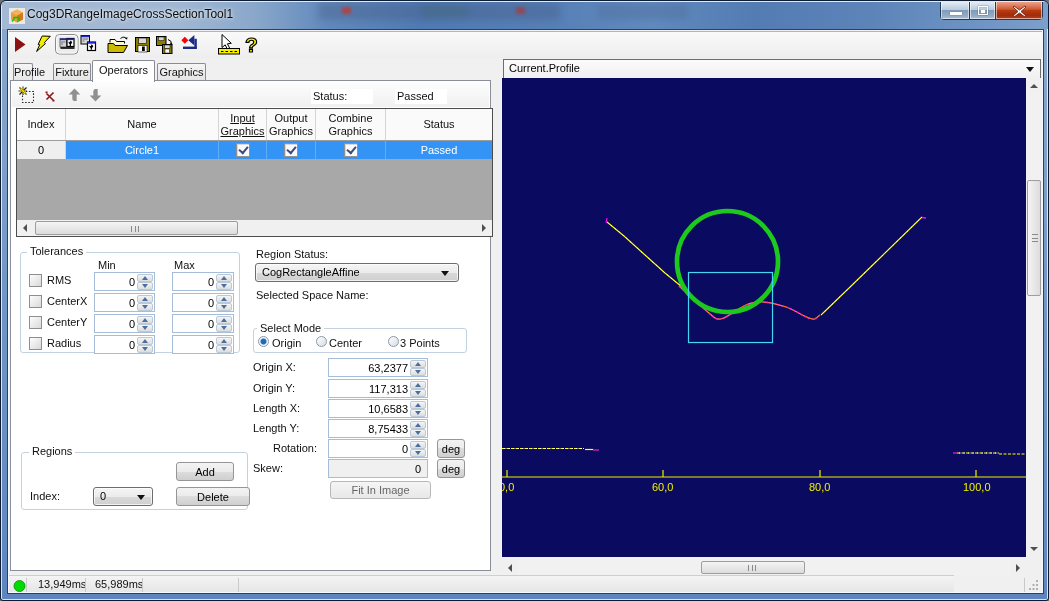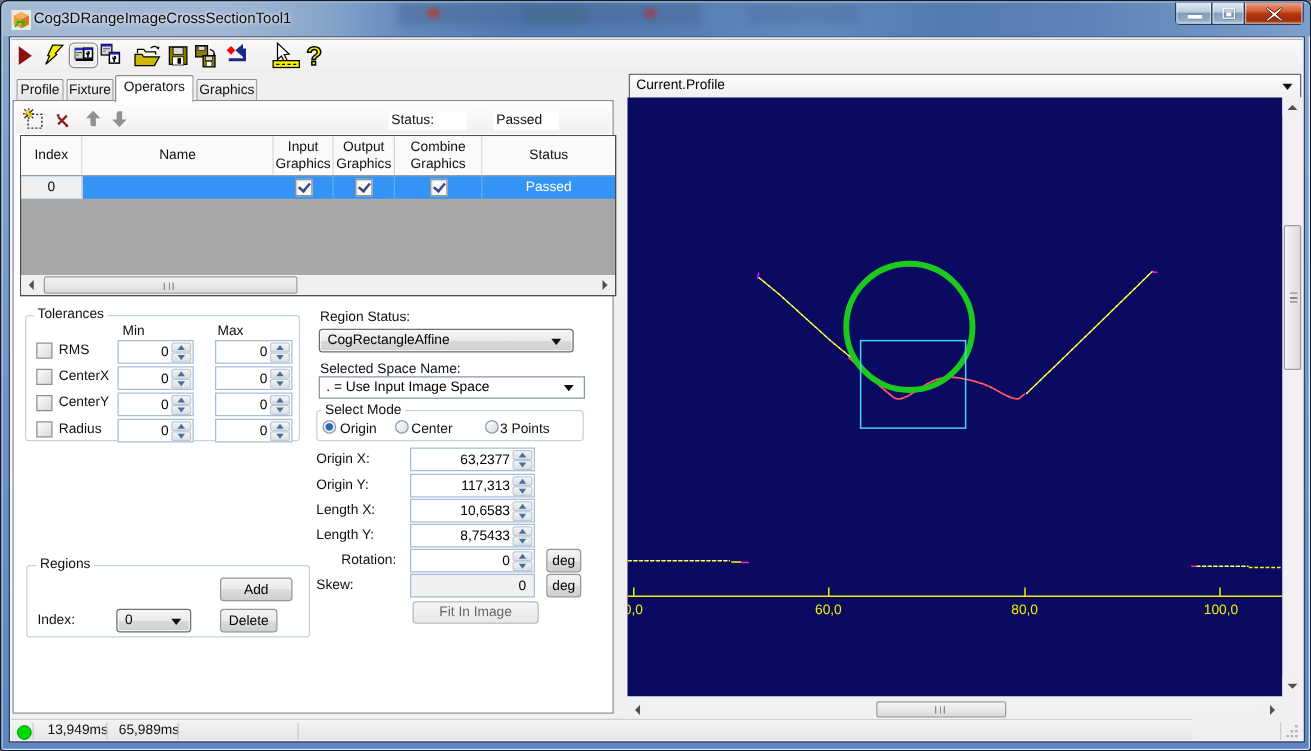--- a/index.html
+++ b/index.html
@@ -166,21 +166,21 @@
     <rect x="185.4" y="6.8" width="2.4" height="10" fill="#1b2a8a"></rect>
     <polygon points="185.4,2.9 185.4,13.5 179.3,8.2" fill="#1b2a8a"></polygon>
 
     <polygon points="213,2.5 213,15.5 216.2,12.8 218.8,18.2 221,16.8 218.4,11.8 222.3,11.3" fill="#fff" stroke="#000"></polygon>
     <rect x="209.5" y="16.5" width="21" height="5.5" fill="#f5ee00" stroke="#000"></rect>
     <line x1="212" y1="19.5" x2="228" y2="19.5" stroke="#000" stroke-width="1" stroke-dasharray="2.5 2"></line>
 
     <text x="236" y="20" font-size="21" font-weight="bold" fill="#f5ee00" stroke="#000" stroke-width="1.2" font-family="Liberation Serif,serif">?</text>
    </svg>
   </div>
-  <div class="tab" style="left:4px;width:38px;">Profile</div>
+  <div class="tab" style="left:4px;width:20px;">Profile</div>
   <div class="tab" style="left:44px;width:38px;">Fixture</div>
   <div id="tabsel" style="left:83px;width:63px;">Operators</div>
   <div class="tab" style="left:148px;width:49px;">Graphics</div>
   <div id="page">
    <div id="subtool">
     <svg style="position:absolute;left:0;top:0;" width="110" height="26" viewBox="0 0 110 26">
      <rect x="10.5" y="10.5" width="11" height="11" fill="none" stroke="#2a2a2a" stroke-width="1.1" stroke-dasharray="1.6 1.6"></rect>
      <path d="M7.5 6.5 L14.5 13.5 M11 5.5 L11 14 M6.5 10 L15 10 M14.5 6.5 L7.5 13.5" stroke="#1a1a1a" stroke-width="1.1" fill="none"></path>
      <path d="M8.5 7.5 L13.5 12.5 M11 6.5 L11 13 M7.5 10 L14 10" stroke="#ffe000" stroke-width="1" fill="none"></path>
      <path d="M34.5 92.5" fill="none"></path>
@@ -188,26 +188,27 @@
      <path d="M62.5 7.5 L68.3 13.5 L64.7 13.5 L64.7 20 L62.3 20 Q60.3 20 60.3 17.5 L60.3 13.5 L56.7 13.5 Z" fill="#909090"></path>
      <path d="M83.5 20.5 L89.3 14.5 L85.7 14.5 L85.7 8 L83.3 8 Q81.3 8 81.3 10.5 L81.3 14.5 L77.7 14.5 Z" fill="#909090"></path>
     </svg>
    </div>
    <div class="lbl" style="left:300px;top:8px;width:62px;height:15px;background:#fff;padding-left:2px;padding-top:1px;">Status:</div>
    <div class="lbl" style="left:384px;top:8px;width:52px;height:15px;background:#fff;padding-left:2px;padding-top:1px;">Passed</div>
    <div id="grid">
     <div id="ghrow"></div>
     <div class="gh" style="left:0;width:49px;">Index</div>
     <div class="gh" style="left:49px;width:153px;">Name</div>
-    <div class="gh" style="left:202px;width:48px;">Input Graphics</div>
+    <div class="gh" style="left:202px;width:48px;text-decoration:underline;">Input Graphics</div>
     <div class="gh" style="left:250px;width:49px;">Output Graphics</div>
     <div class="gh" style="left:299px;width:70px;">Combine Graphics</div>
     <div class="gh" style="left:369px;width:106px;border-right:none;">Status</div>
     <div id="grow">
      <div class="gc" style="left:0;width:49px;background:#efefef;color:#000;border-right:1px solid #d4d4d4;">0</div>
+     <div class="gc" style="left:49px;width:153px;border-right:1px solid #60aef5;">Circle1</div>
      <div class="gc" style="left:202px;width:48px;border-right:1px solid #60aef5;">
               <span class="gcb"></span>
             </div>
      <div class="gc" style="left:250px;width:49px;border-right:1px solid #60aef5;">
               <span class="gcb"></span>
             </div>
      <div class="gc" style="left:299px;width:70px;border-right:1px solid #60aef5;">
               <span class="gcb"></span>
             </div>
      <div class="gc" style="left:369px;width:106px;">Passed</div>
@@ -325,24 +326,20 @@
             </span>
           </span>
         </div>
 
    <div class="lbl" style="left:245px;top:167px;">Region Status:</div>
    <div class="combo3d" style="left:244px;top:182px;width:204px;height:19px;">
           <span style="position:absolute;left:6px;top:2px;font-size:11px;">CogRectangleAffine</span>
           <span class="carrow" style="right:9px;top:7px;"></span>
         </div>
    <div class="lbl" style="left:245px;top:208px;">Selected Space Name:</div>
-   <div class="comboflat" style="left:244px;top:220px;width:213px;height:18px;">
-          <span style="position:absolute;left:5px;top:2px;font-size:11px;">. = Use Input Image Space</span>
-          <span class="carrow" style="right:8px;top:6px;"></span>
-        </div>
    <div class="group" style="left:242px;top:247px;width:214px;height:25px;"></div>
    <div class="glabel" style="left:246px;top:241px;">Select Mode</div>
    <div class="radio" style="left:247px;top:255px;background:radial-gradient(circle at 50% 50%,#2568b8 0 2.5px,#eef4fa 3.5px);"></div>
         <div class="lbl" style="left:261px;top:256px;">Origin</div>
    <div class="radio" style="left:305px;top:255px;"></div>
         <div class="lbl" style="left:318px;top:256px;">Center</div>
    <div class="radio" style="left:377px;top:255px;"></div>
         <div class="lbl" style="left:389px;top:256px;">3 Points</div>
    <div class="lbl" style="left:242px;top:280px;">Origin X:</div>
    <div class="num" style="left:317px;top:277px;width:100px;">
@@ -413,21 +410,21 @@
    <div class="btn" style="left:319px;top:400px;width:101px;height:18px;border-color:#b8b8b8;color:#666;background:linear-gradient(180deg,#f5f5f5,#e8e8e8);">Fit In Image</div>
 
    <div class="group" style="left:10px;top:371px;width:227px;height:58px;"></div>
    <div class="glabel" style="left:18px;top:364px;">Regions</div>
    <div class="btn" style="left:165px;top:381px;width:58px;height:19px;">Add</div>
    <div class="lbl" style="left:19px;top:409px;">Index:</div>
    <div class="combo3d" style="left:82px;top:406px;width:60px;height:19px;">
           <span style="position:absolute;left:6px;top:2px;font-size:11px;">0</span>
           <span class="carrow" style="right:7px;top:7px;"></span>
         </div>
-   <div class="btn" style="left:165px;top:406px;width:46px;height:19px;">Delete</div>
+   <div class="btn" style="left:165px;top:406px;width:74px;height:19px;">Delete</div>
   </div>
   <div id="status">
    <svg style="position:absolute;left:4px;top:4px;" width="13" height="13">
           <circle cx="6.5" cy="6" r="5.5" fill="#00dc00" stroke="#0a8a0a" stroke-width="0.8"></circle>
         </svg>
    <div class="sdiv" style="left:17px;"></div>
    <div class="lbl" style="left:29px;top:2px;">13,949ms</div>
    <div class="sdiv" style="left:76px;"></div>
    <div class="lbl" style="left:86px;top:2px;">65,989ms</div>
    <div class="sdiv" style="left:133px;"></div>

